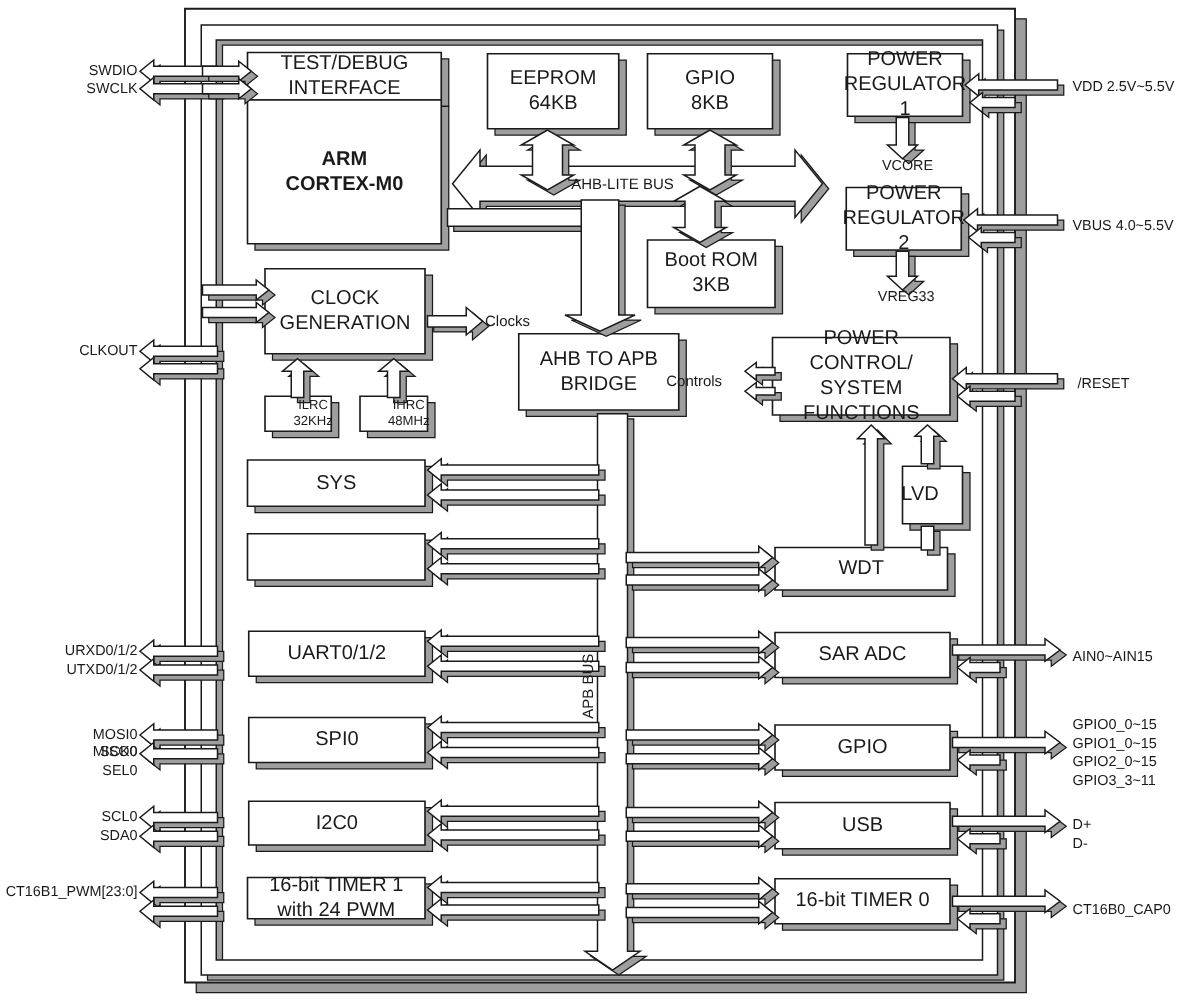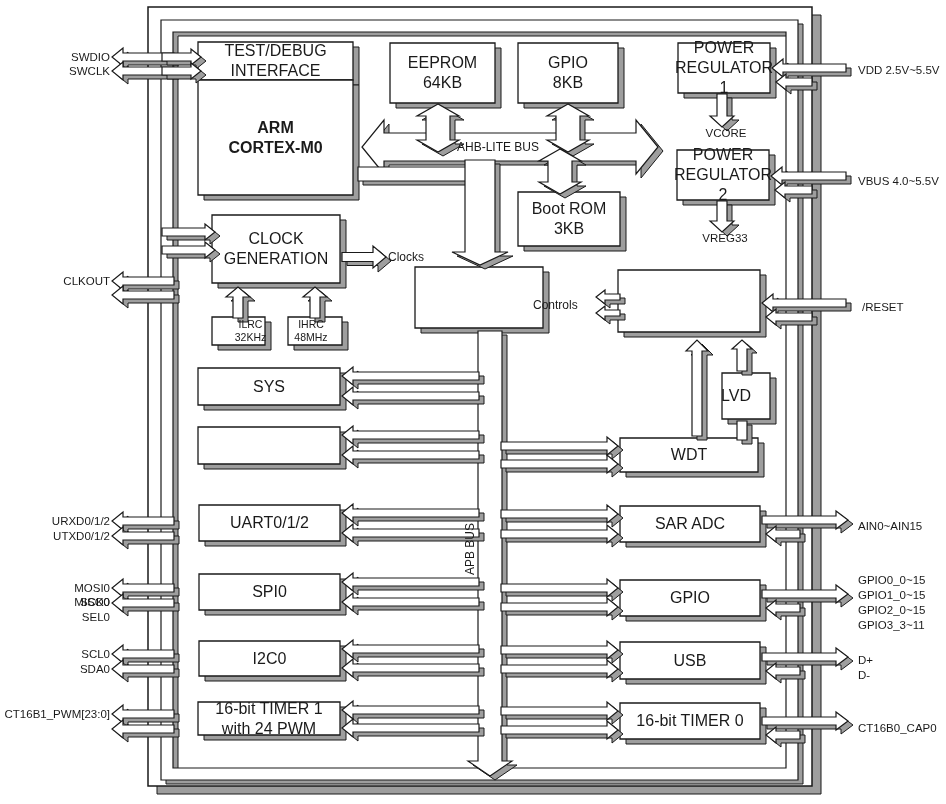--- a/index.html
+++ b/index.html
@@ -418,22 +418,26 @@
 8KB</div>
   <div class="blk" style="left:678px;top:43px;width:92px;height:50px">POWER
 REGULATOR 1</div>
   <div class="blk" style="left:677px;top:150px;width:92px;height:50px">POWER
 REGULATOR 2</div>
   <div class="blk" style="left:518px;top:192px;width:102px;height:54px">Boot ROM
 3KB</div>
   <div class="blk" style="left:212px;top:215px;width:128px;height:68px">CLOCK GENERATION</div>
   <div class="blk small" style="left:212px;top:317px;width:53px;height:28px">ILRC
 32KHz</div>
-  <div class="blk small" style="left:272px;top:317px;width:54px;height:28px">IHRC
+  <div class="blk small" style="left:288px;top:317px;width:54px;height:28px">IHRC
 48MHz</div>
+  <div class="blk" style="left:415px;top:267px;width:128px;height:61px">AHB TO APB
+BRIDGE</div>
+  <div class="blk" style="left:618px;top:270px;width:142px;height:62px">POWER CONTROL/
+SYSTEM FUNCTIONS</div>
   <div class="blk" style="left:722px;top:373px;width:28px;height:46px">LVD</div>
   <div class="blk" style="left:198px;top:368px;width:142px;height:37px">SYS</div>
   <div class="blk" style="left:620px;top:438px;width:138px;height:34px">WDT</div>
   <div class="blk" style="left:199px;top:505px;width:141px;height:36px">UART0/1/2</div>
   <div class="blk" style="left:620px;top:506px;width:140px;height:36px">SAR ADC</div>
   <div class="blk" style="left:199px;top:574px;width:141px;height:36px">SPI0</div>
   <div class="blk" style="left:620px;top:580px;width:140px;height:36px">GPIO</div>
   <div class="blk" style="left:199px;top:641px;width:141px;height:35px">I2C0</div>
   <div class="blk" style="left:620px;top:642px;width:140px;height:37px">USB</div>
   <div class="blk" style="left:198px;top:702px;width:142px;height:33px">16-bit TIMER 1

